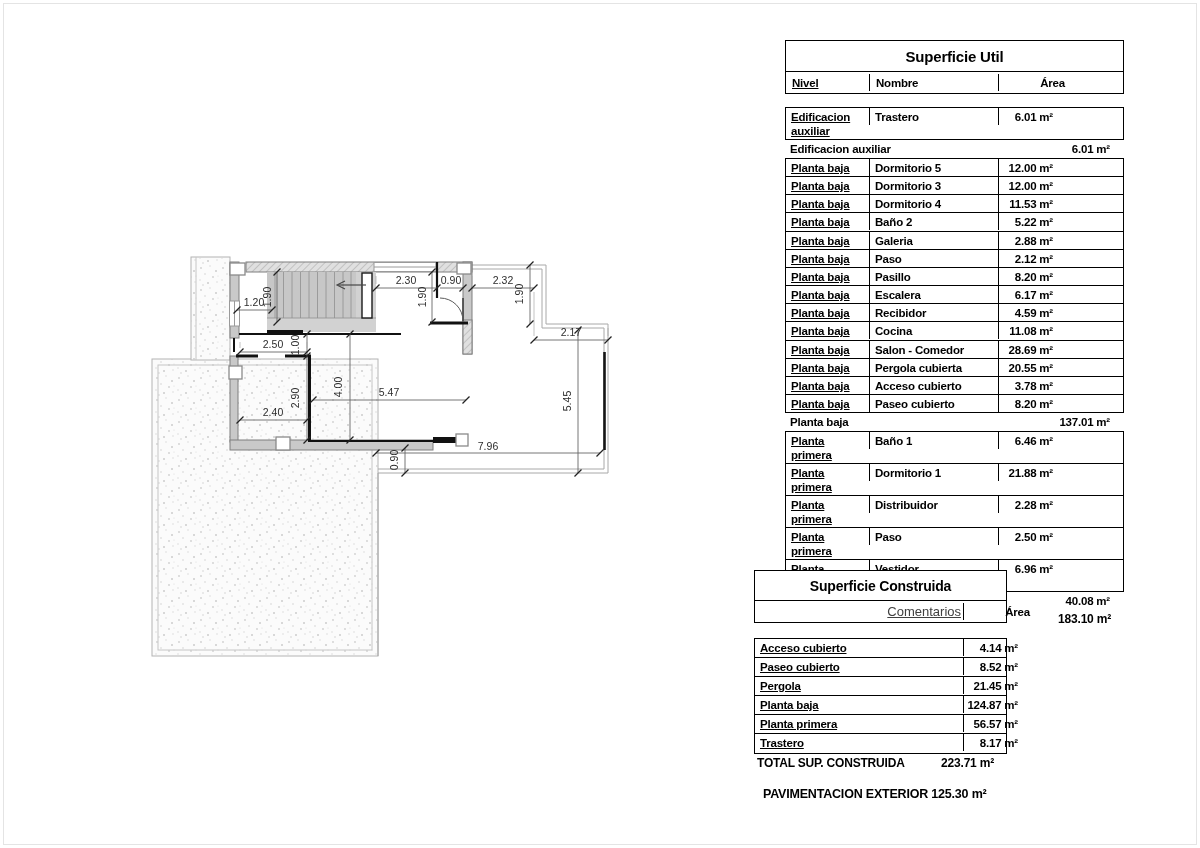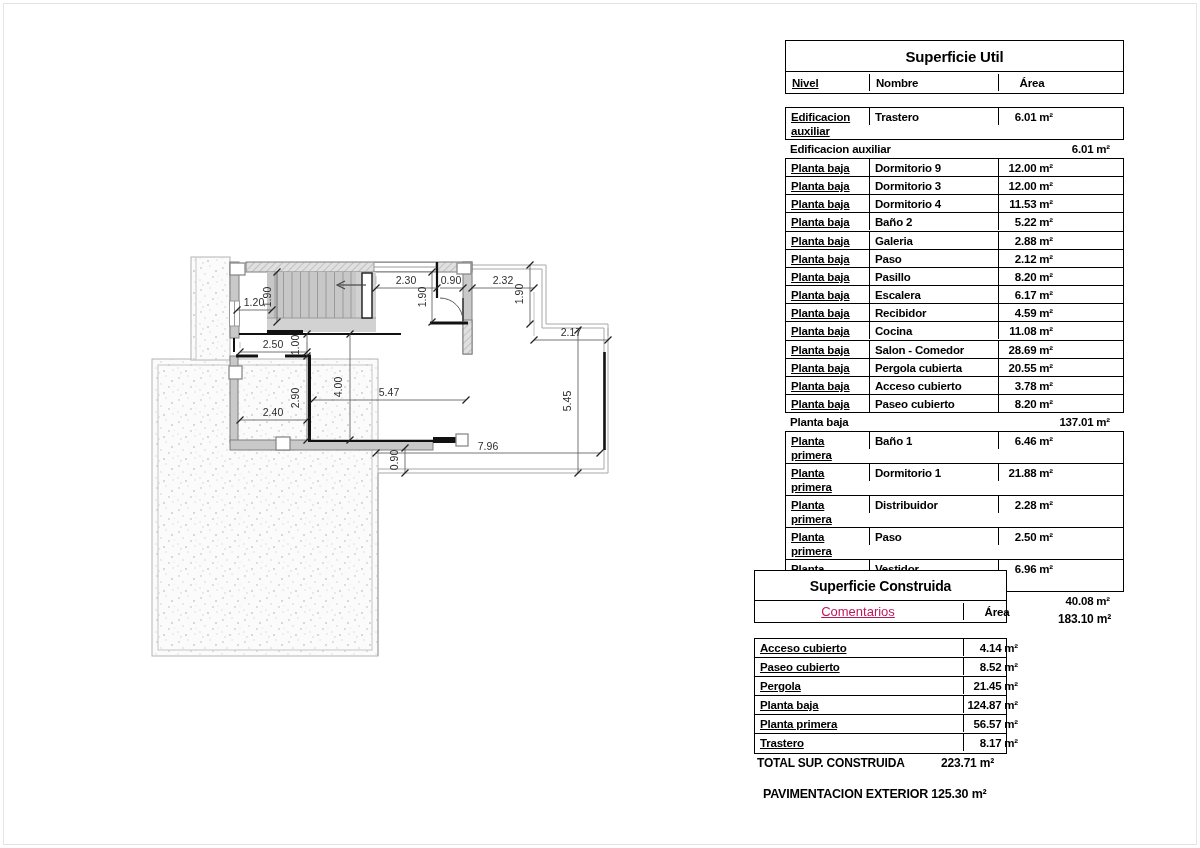--- a/index.html
+++ b/index.html
@@ -9,24 +9,24 @@
   }
   .page-frame{position:absolute;inset:3px;border:1px solid #e4e4e4;pointer-events:none;}
   svg.plan{position:absolute;left:0;top:0;}
 
   
   .tbl{position:absolute;font-weight:bold;font-size:11.5px;letter-spacing:-0.2px;}
   .t-headbox{border:1.5px solid #000;background:#fff;}
   .t-title{text-align:center;font-size:15px;padding:7px 0 6px 0;border-bottom:1.3px solid #000;}
   .t-colhead{display:grid;align-items:center;height:21px;}
   .t-colhead .hc{padding-left:6px;}
-  .t-colhead .hcenter{text-align:center;padding-left:0;}
+  .t-colhead .hcenter{text-align:right;padding-left:0;}
   .g3{grid-template-columns:83px 129px 69px;}
   .g2{grid-template-columns:208px 69px;}
-  .coment{font-weight:normal;font-size:13px;letter-spacing:0;color:#be185d;}
+  .coment{font-weight:normal;font-size:13px;letter-spacing:0;color:#404040;}
   .t-box{border:1.5px solid #000;background:#fff;}
   .t-row{display:grid;align-items:start;min-height:17.2px;}
   .t-row + .t-row{border-top:1px solid #000;}
   .t-row2{min-height:18.1px;}
   .t-cell{padding:2px 2px 1px 5px;line-height:14px;}
   .t-cell.val{text-align:right;padding-right:14px;padding-left:0;}
   .t-vline .t-cell{border-left:1px solid #000;}
   .t-vline .t-cell:first-child{border-left:none;text-decoration:underline;}
   .t-summary{display:flex;justify-content:space-between;align-items:center;min-height:17.8px;padding-left:5px;}
   .t-summary .val{padding-right:14px;}
@@ -194,21 +194,21 @@
             <div class="t-cell val">6.01 m²</div>
           </div>
         </div>
         <div class="t-summary">
           <div class="">Edificacion auxiliar</div>
           <div class="val">6.01 m²</div>
         </div>
         <div class="t-box">
           <div class="t-row g3 t-vline">
             <div class="t-cell">Planta baja</div>
-            <div class="t-cell">Dormitorio 9</div>
+            <div class="t-cell">Dormitorio 5</div>
             <div class="t-cell val">12.00 m²</div>
           </div>
           <div class="t-row g3 t-vline">
             <div class="t-cell">Planta baja</div>
             <div class="t-cell">Dormitorio 3</div>
             <div class="t-cell val">12.00 m²</div>
           </div>
           <div class="t-row g3 t-vline">
             <div class="t-cell">Planta baja</div>
             <div class="t-cell">Dormitorio 4</div>

